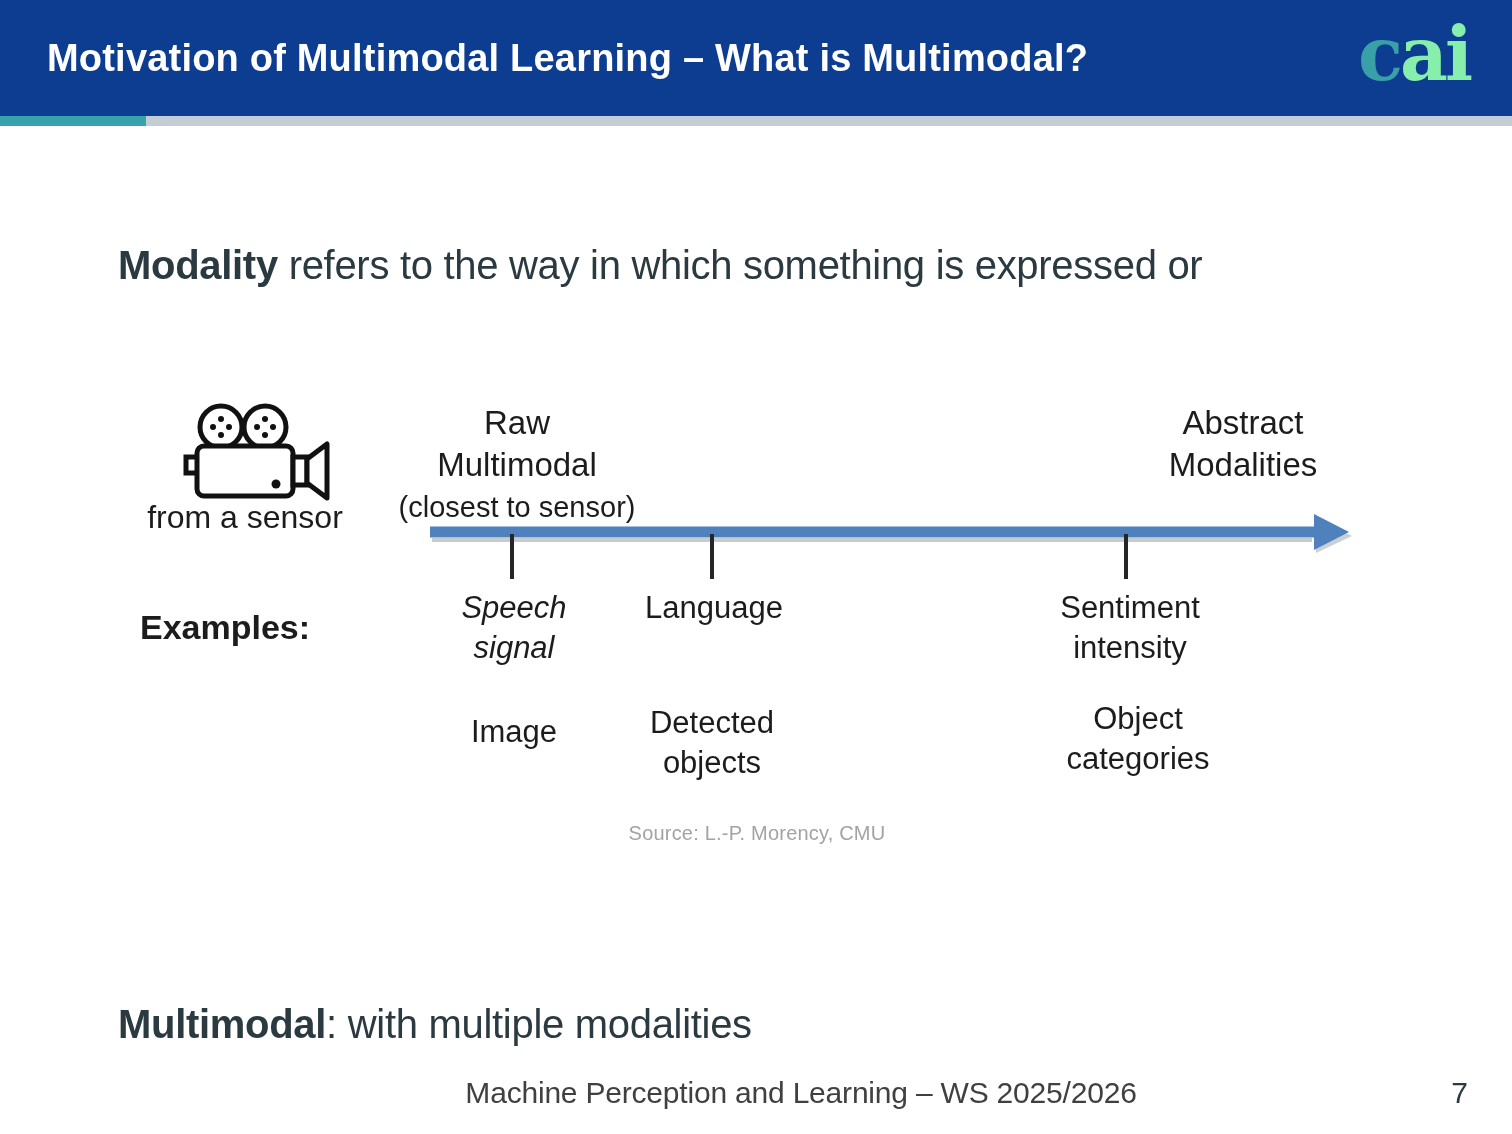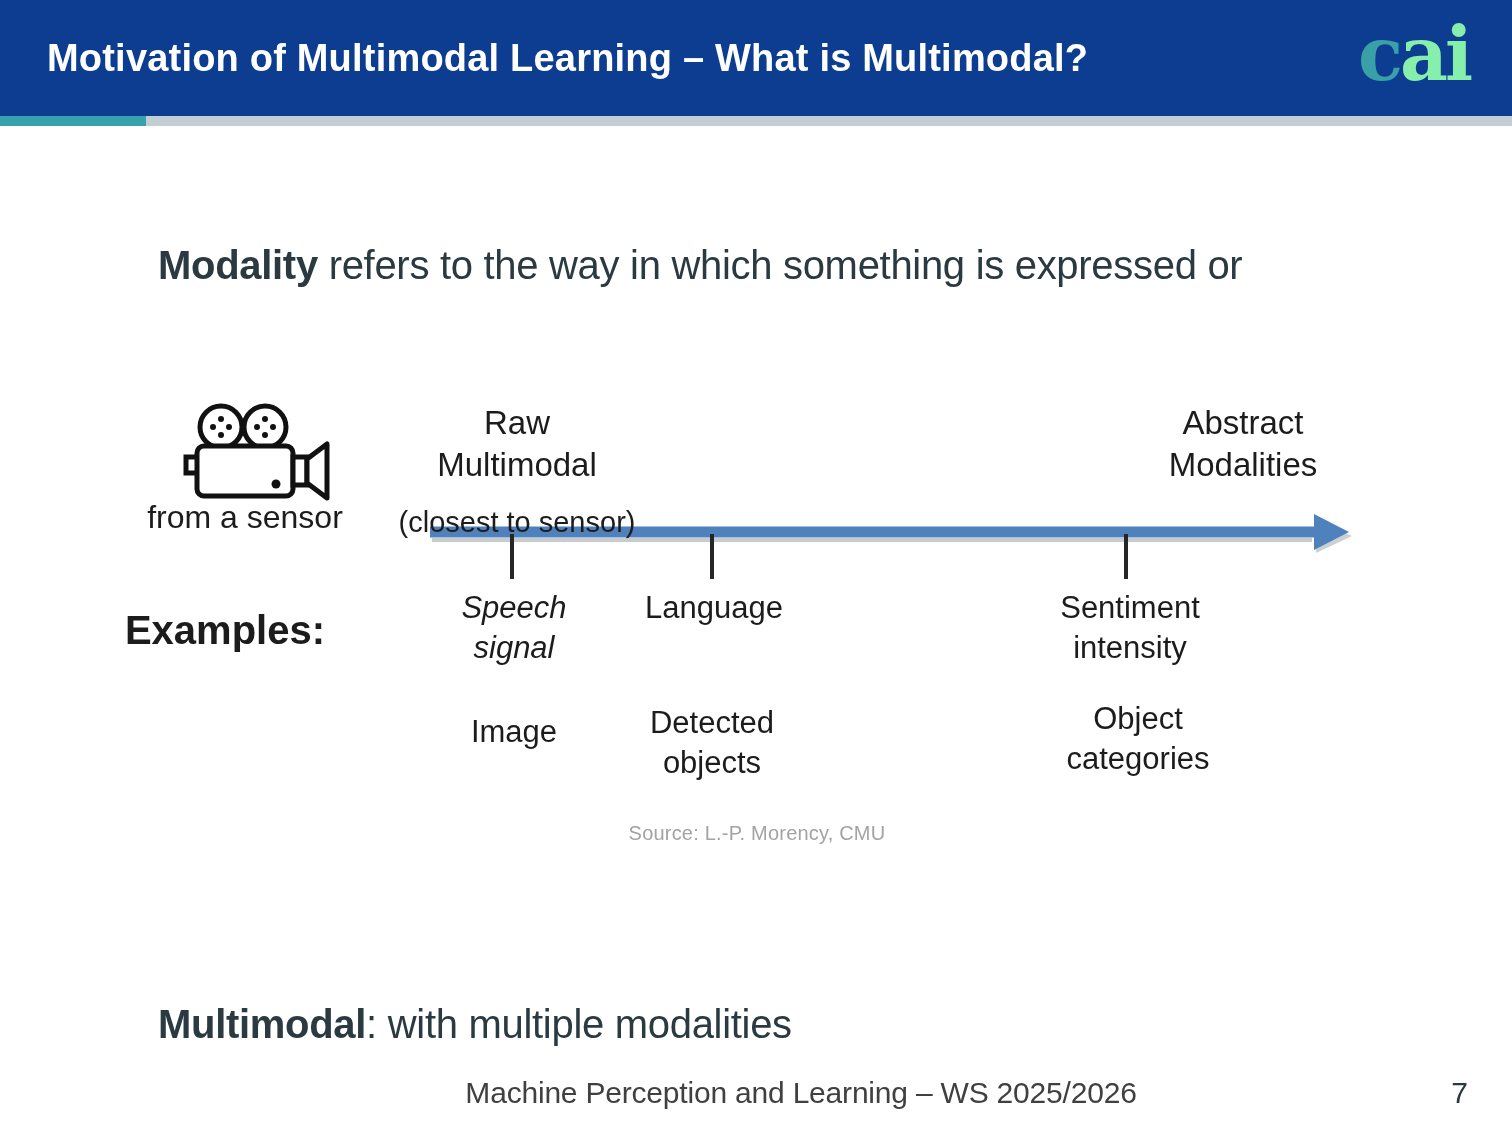--- a/index.html
+++ b/index.html
@@ -30,36 +30,35 @@
   .logo-c{color:#3aa0a8;}
   .logo-ai{color:#86efac;}
   .accent-teal{position:absolute;top:116px;left:0;width:146px;height:10px;background:#35a2ac;}
   .accent-gray{position:absolute;top:116px;left:146px;width:1366px;height:10px;background:#c2ced3;}
 
   
   .statement{
     position:absolute;left:118px;
     font-size:40px;line-height:66px;color:#2b3a41;
     letter-spacing:-0.3px;
-    margin-left:40px;
   }
   .statement .term{font-weight:700;}
   .statement1{top:192px;width:1300px;}
   .statement2{top:951px;width:1300px;}
 
   
   .dlabel{
     position:absolute;text-align:center;color:#1c1c1c;
     font-size:31px;line-height:40px;white-space:pre-line;
   }
   .dtitle{font-size:33px;line-height:42px;}
-  .dsub{font-size:29px;line-height:34px;margin-top:19px;white-space:nowrap;}
+  .dsub{font-size:29px;line-height:34px;margin-top:4px;white-space:nowrap;}
   .dgroup{position:absolute;text-align:center;color:#1c1c1c;}
   .from-sensor{left:110px;top:499px;width:270px;font-size:32px;}
-  .examples{left:110px;top:608px;width:230px;font-size:40px;font-weight:700;white-space:nowrap;}
+  .examples{left:110px;top:608px;width:230px;font-size:34px;font-weight:700;white-space:nowrap;}
   .raw-group{left:342px;top:402px;width:350px;}
   .abstract-group{left:1068px;top:402px;width:350px;}
   .r1-speech{left:389px;top:588px;width:250px;font-style:italic;}
   .r1-language{left:589px;top:588px;width:250px;}
   .r1-sentiment{left:1005px;top:588px;width:250px;}
   .r2-image{left:389px;top:712px;width:250px;}
   .r2-detected{left:587px;top:703px;width:250px;}
   .r2-object{left:1013px;top:699px;width:250px;}
   .source{
     position:absolute;left:507px;top:822px;width:500px;

